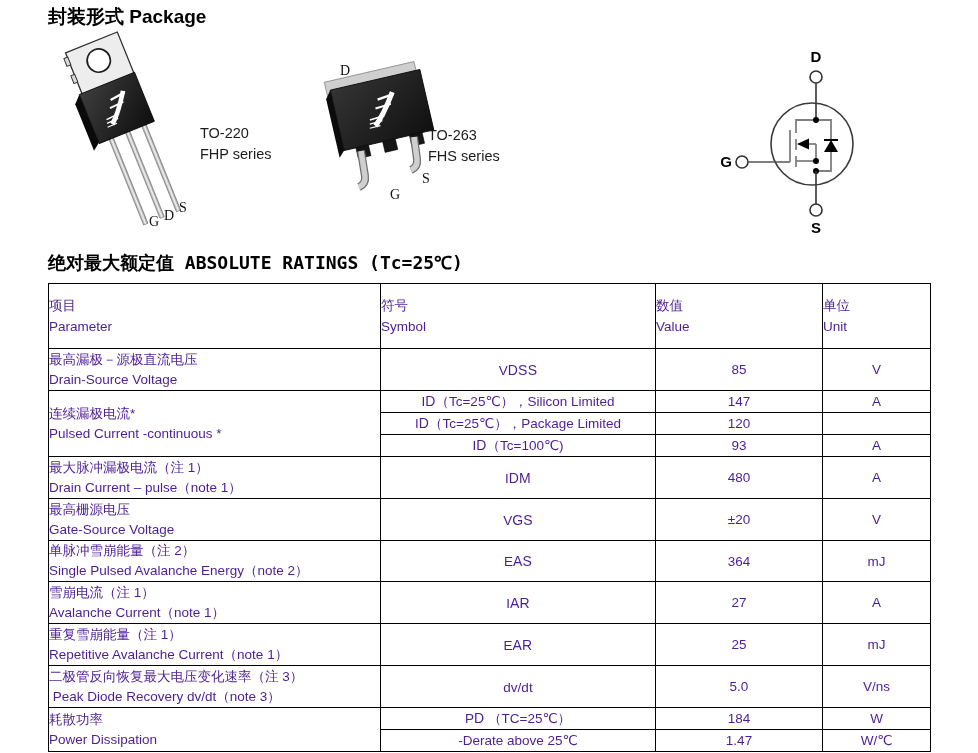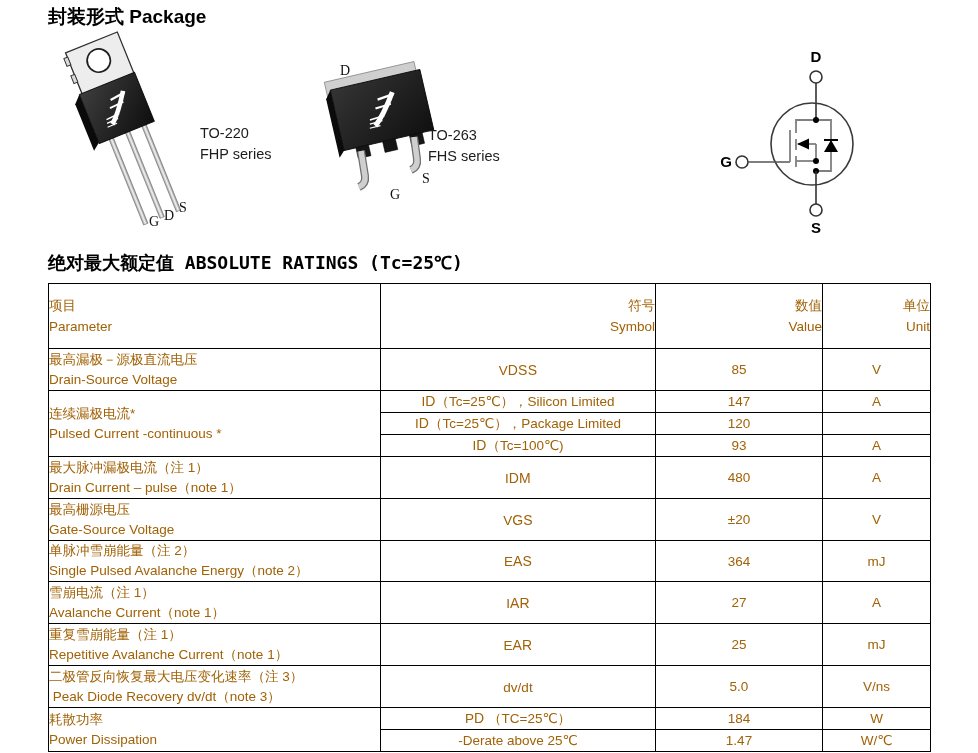--- a/index.html
+++ b/index.html
@@ -14,27 +14,27 @@
 
   .fig{position:absolute;}
   .pkg-caption{position:absolute;font-size:14.5px;line-height:21px;color:#1c1c1c;}
   #cap220{left:200px;top:123px;}
   #cap263{left:428px;top:125px;}
 
   svg text.pin{font-family:"Liberation Serif",serif;font-size:14px;fill:#111;}
   svg text.term{font-family:"Liberation Sans",sans-serif;font-size:15px;font-weight:bold;fill:#000;}
 
   table.ratings{position:absolute;left:48px;top:283px;width:882px;border-collapse:collapse;table-layout:fixed;}
-  table.ratings td{border:1px solid #000;font-size:13.5px;color:#a16207;padding:0;vertical-align:middle;overflow:hidden;}
+  table.ratings td{border:1px solid #000;font-size:13.5px;color:#4c1d95;padding:0;vertical-align:middle;overflow:hidden;}
   td.param{text-align:left;padding:2px 4px 2px 8px;line-height:20px;}
   td.cc{text-align:center;}
   .hdr .zh{font-weight:normal;line-height:21px;}
   .hdr .en{font-weight:normal;line-height:21px;}
   td.hdr{padding-top:4px;padding-bottom:10px;}
-  td.hdr.cc .zh, td.hdr.cc .en{text-align:right;}
+  td.hdr.cc .zh, td.hdr.cc .en{text-align:left;}
   .h65{height:65px;} .h42{height:42px;} .h43{height:35px;} .h21{height:21px;}
   .sym-sub{font-size:14px;letter-spacing:0.2px;}
   .sline{line-height:20px;}
 </style>
 </head>
 <body>
 
 <div class="page">
 
   <div class="sec-title" id="pkgTitle">封装形式 Package</div>

